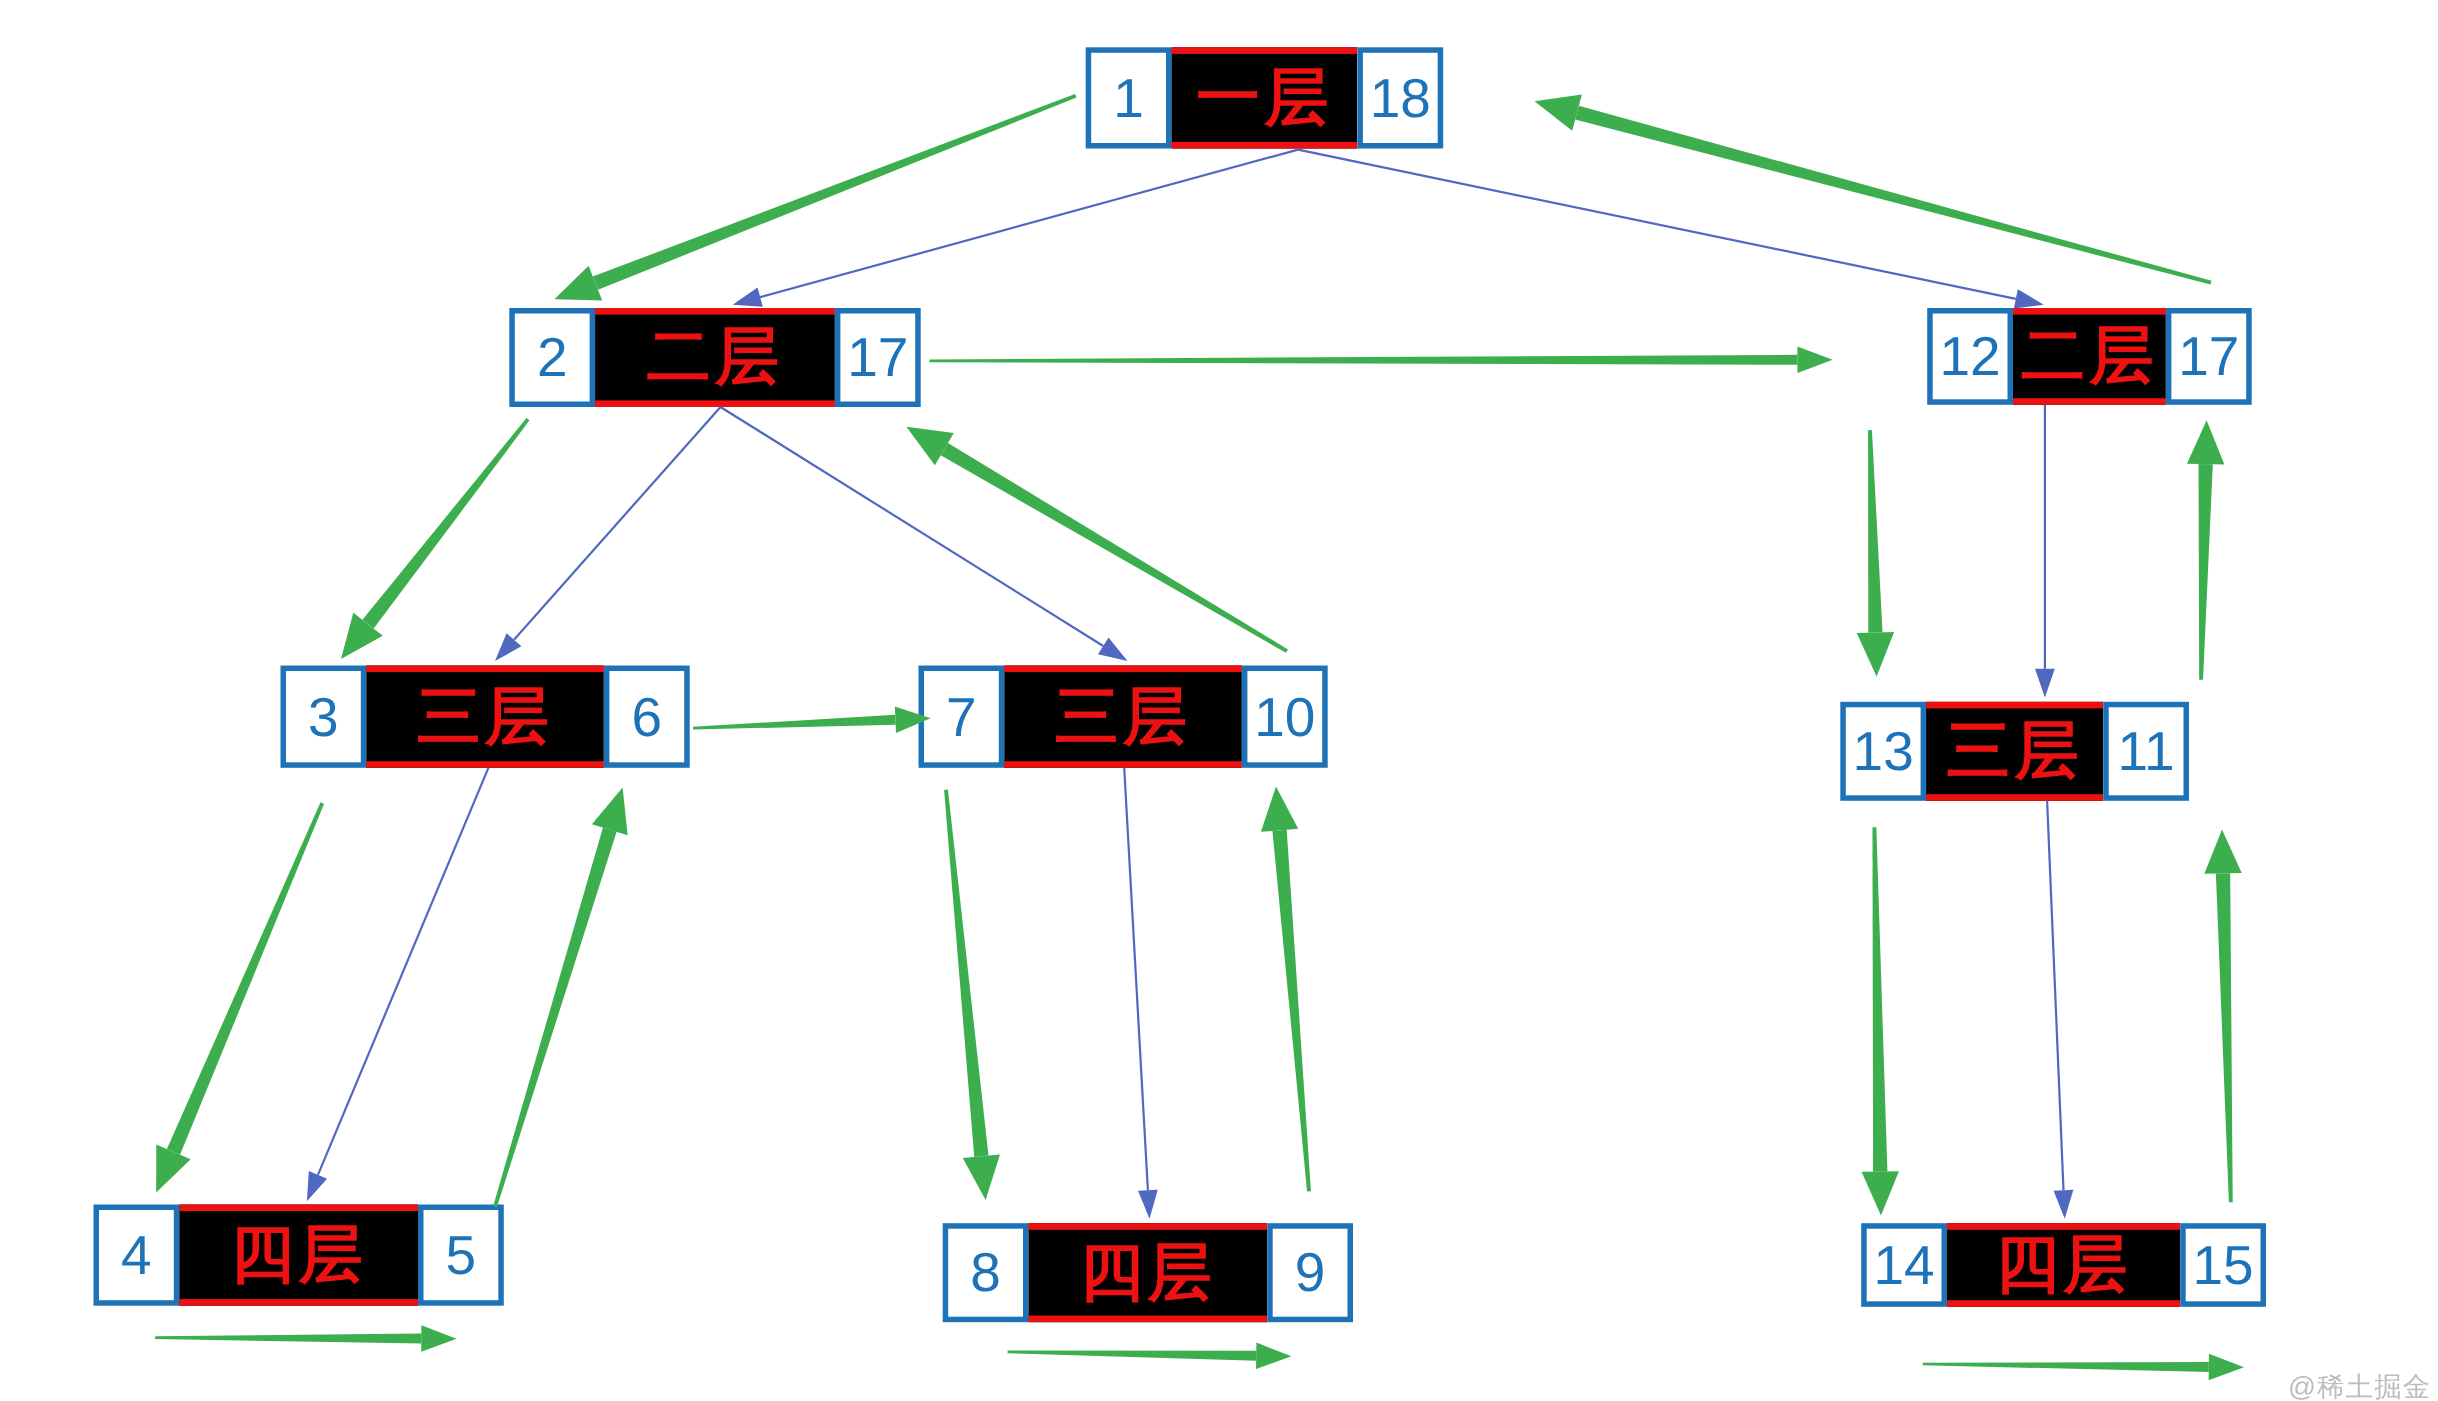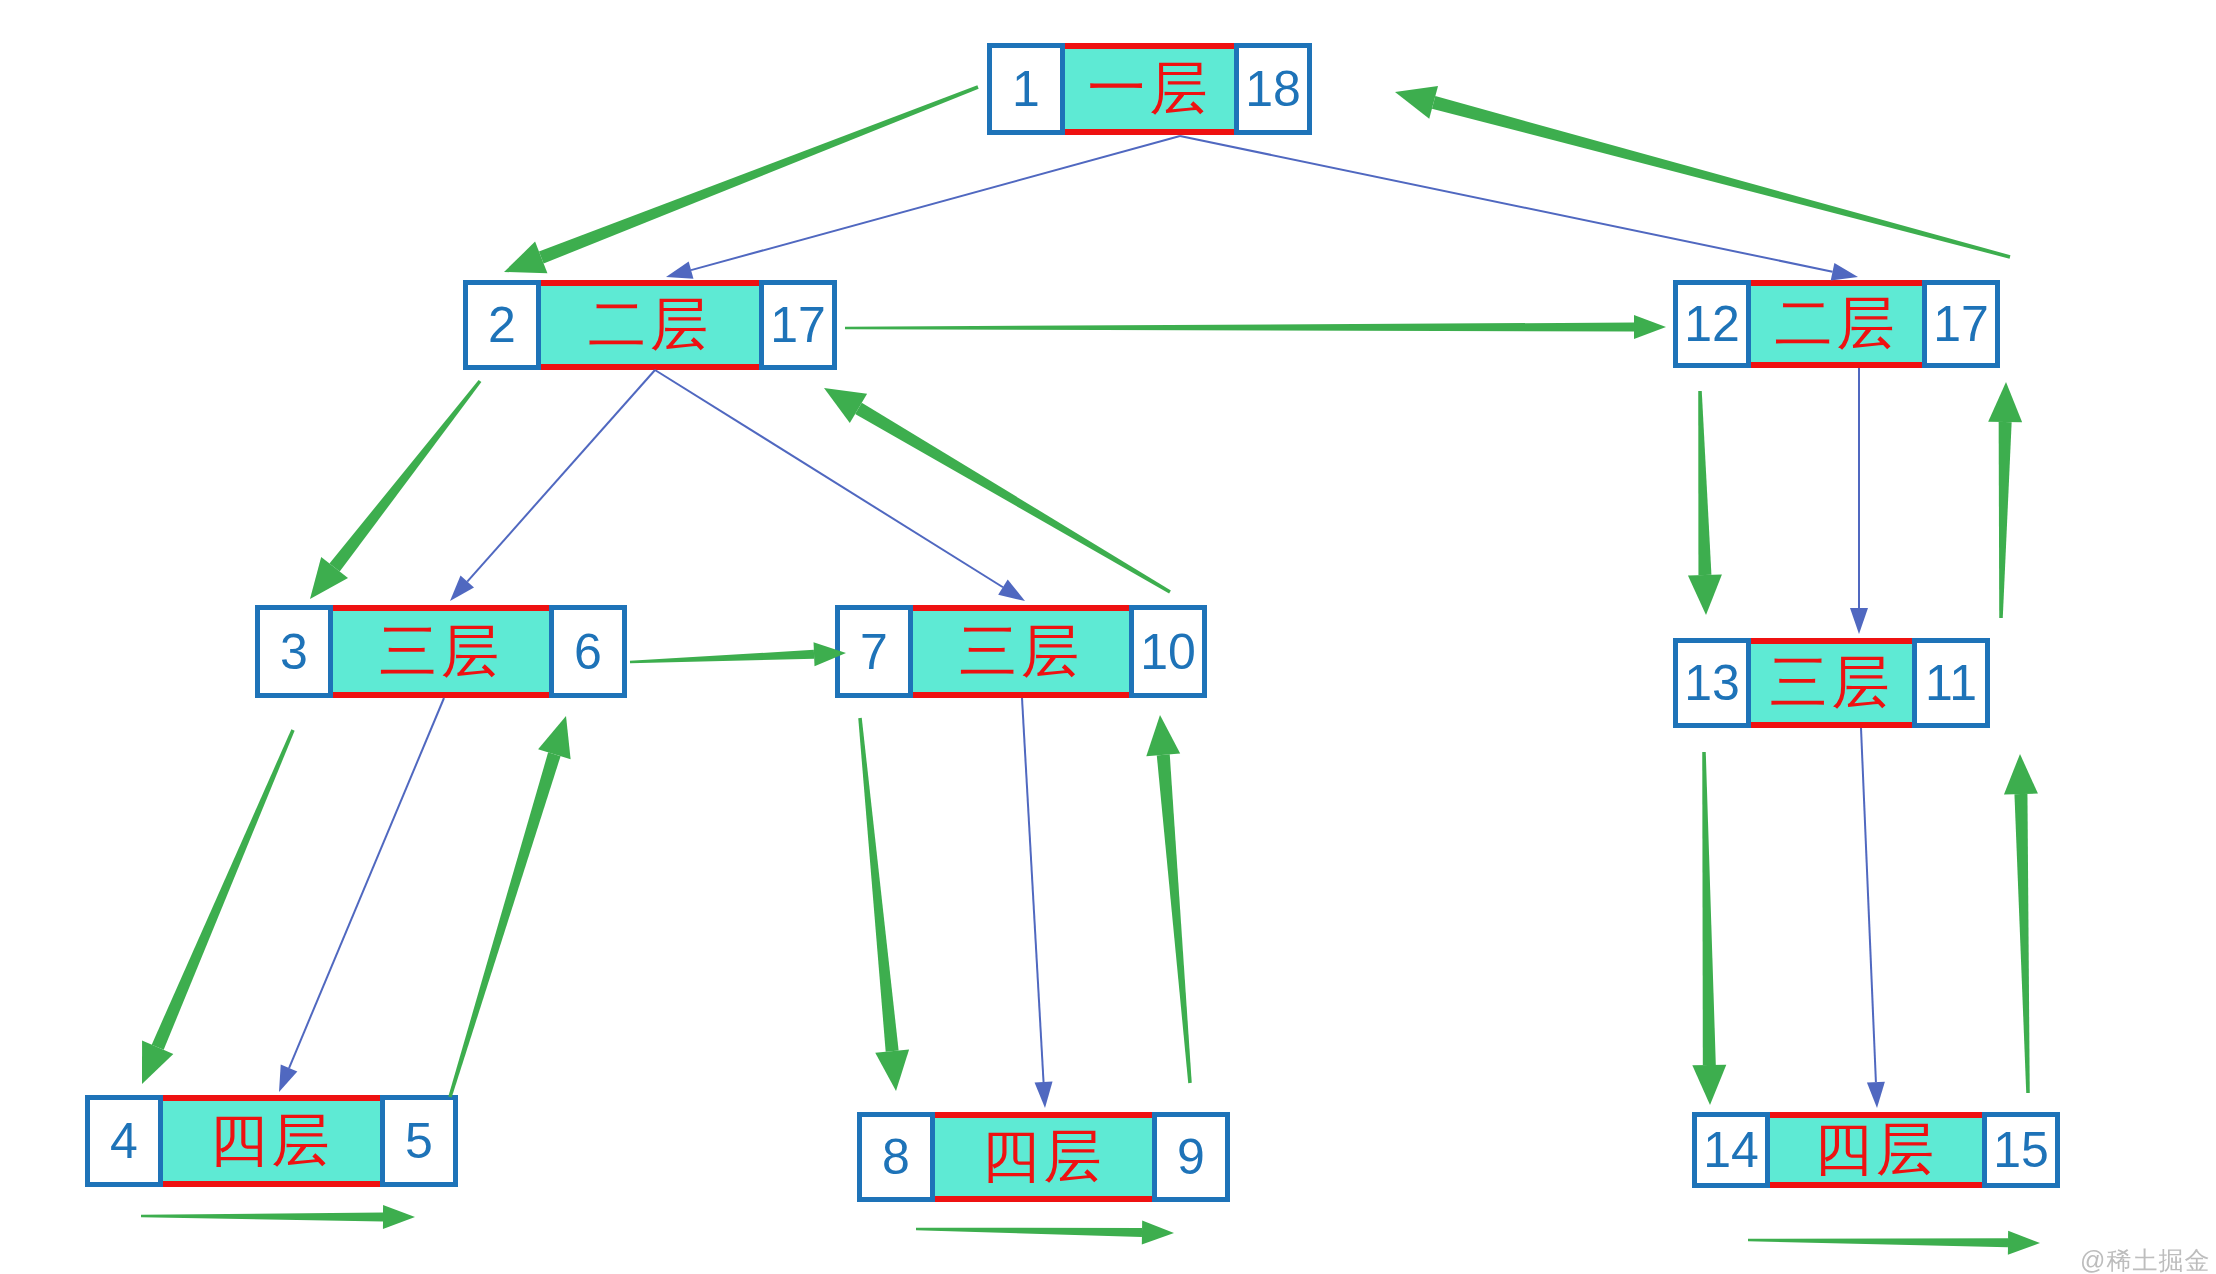--- a/index.html
+++ b/index.html
@@ -4,21 +4,21 @@
 <style>
   html,body{margin:0;padding:0;background:#ffffff;}
   body{width:2216px;height:1274px;position:relative;overflow:hidden;
        font-family:"Liberation Sans","DejaVu Sans",sans-serif;}
   .canvas{position:absolute;inset:0;background:#ffffff;}
   .node{position:absolute;display:flex;box-sizing:border-box;z-index:2;background:#ffffff;}
   .cell{box-sizing:border-box;display:flex;align-items:center;justify-content:center;}
   .num{width:78px;border:5px solid var(--blue);color:var(--blue);
        font-size:50px;line-height:1;background:#ffffff;}
   .label{flex:1;border-top:6px solid var(--red);border-bottom:6px solid var(--red);
-       color:var(--red);font-size:58px;font-weight:normal;letter-spacing:4px;background:#5eead4;}
+       color:var(--red);font-size:58px;font-weight:bold;letter-spacing:4px;background:#000000;}
   svg.arrows{position:absolute;left:0;top:0;z-index:5;pointer-events:none;}
   .watermark{position:absolute;z-index:3;font-size:25px;letter-spacing:1px;}
 </style>
 </head>
 <body>
 
 <div class="canvas">
 
   <svg class="arrows" width="2216" height="1274" viewBox="0 0 2216 1274">
       <line x1="1180" y1="136" x2="691.0737002974085" y2="270.12180594954356" stroke="#5068c0" stroke-width="2"></line>
@@ -78,21 +78,21 @@
     <div class="cell label">一层</div>
     <div class="cell num">18</div>
   </div>
 
   <div class="node" style="left: 463px; top: 280px; width: 374px; height: 90px;">
     <div class="cell num">2</div>
     <div class="cell label">二层</div>
     <div class="cell num">17</div>
   </div>
 
-  <div class="node" style="left: 1673px; top: 280px; width: 327px; height: 88px; text-align: right;">
+  <div class="node" style="left: 1752px; top: 280px; width: 295px; height: 88px; text-align: right;">
     <div class="cell num">12</div>
     <div class="cell label">二层</div>
     <div class="cell num">17</div>
   </div>
 
   <div class="node" style="left: 255px; top: 605px; width: 372px; height: 93px;">
     <div class="cell num">3</div>
     <div class="cell label">三层</div>
     <div class="cell num">6</div>
   </div>

